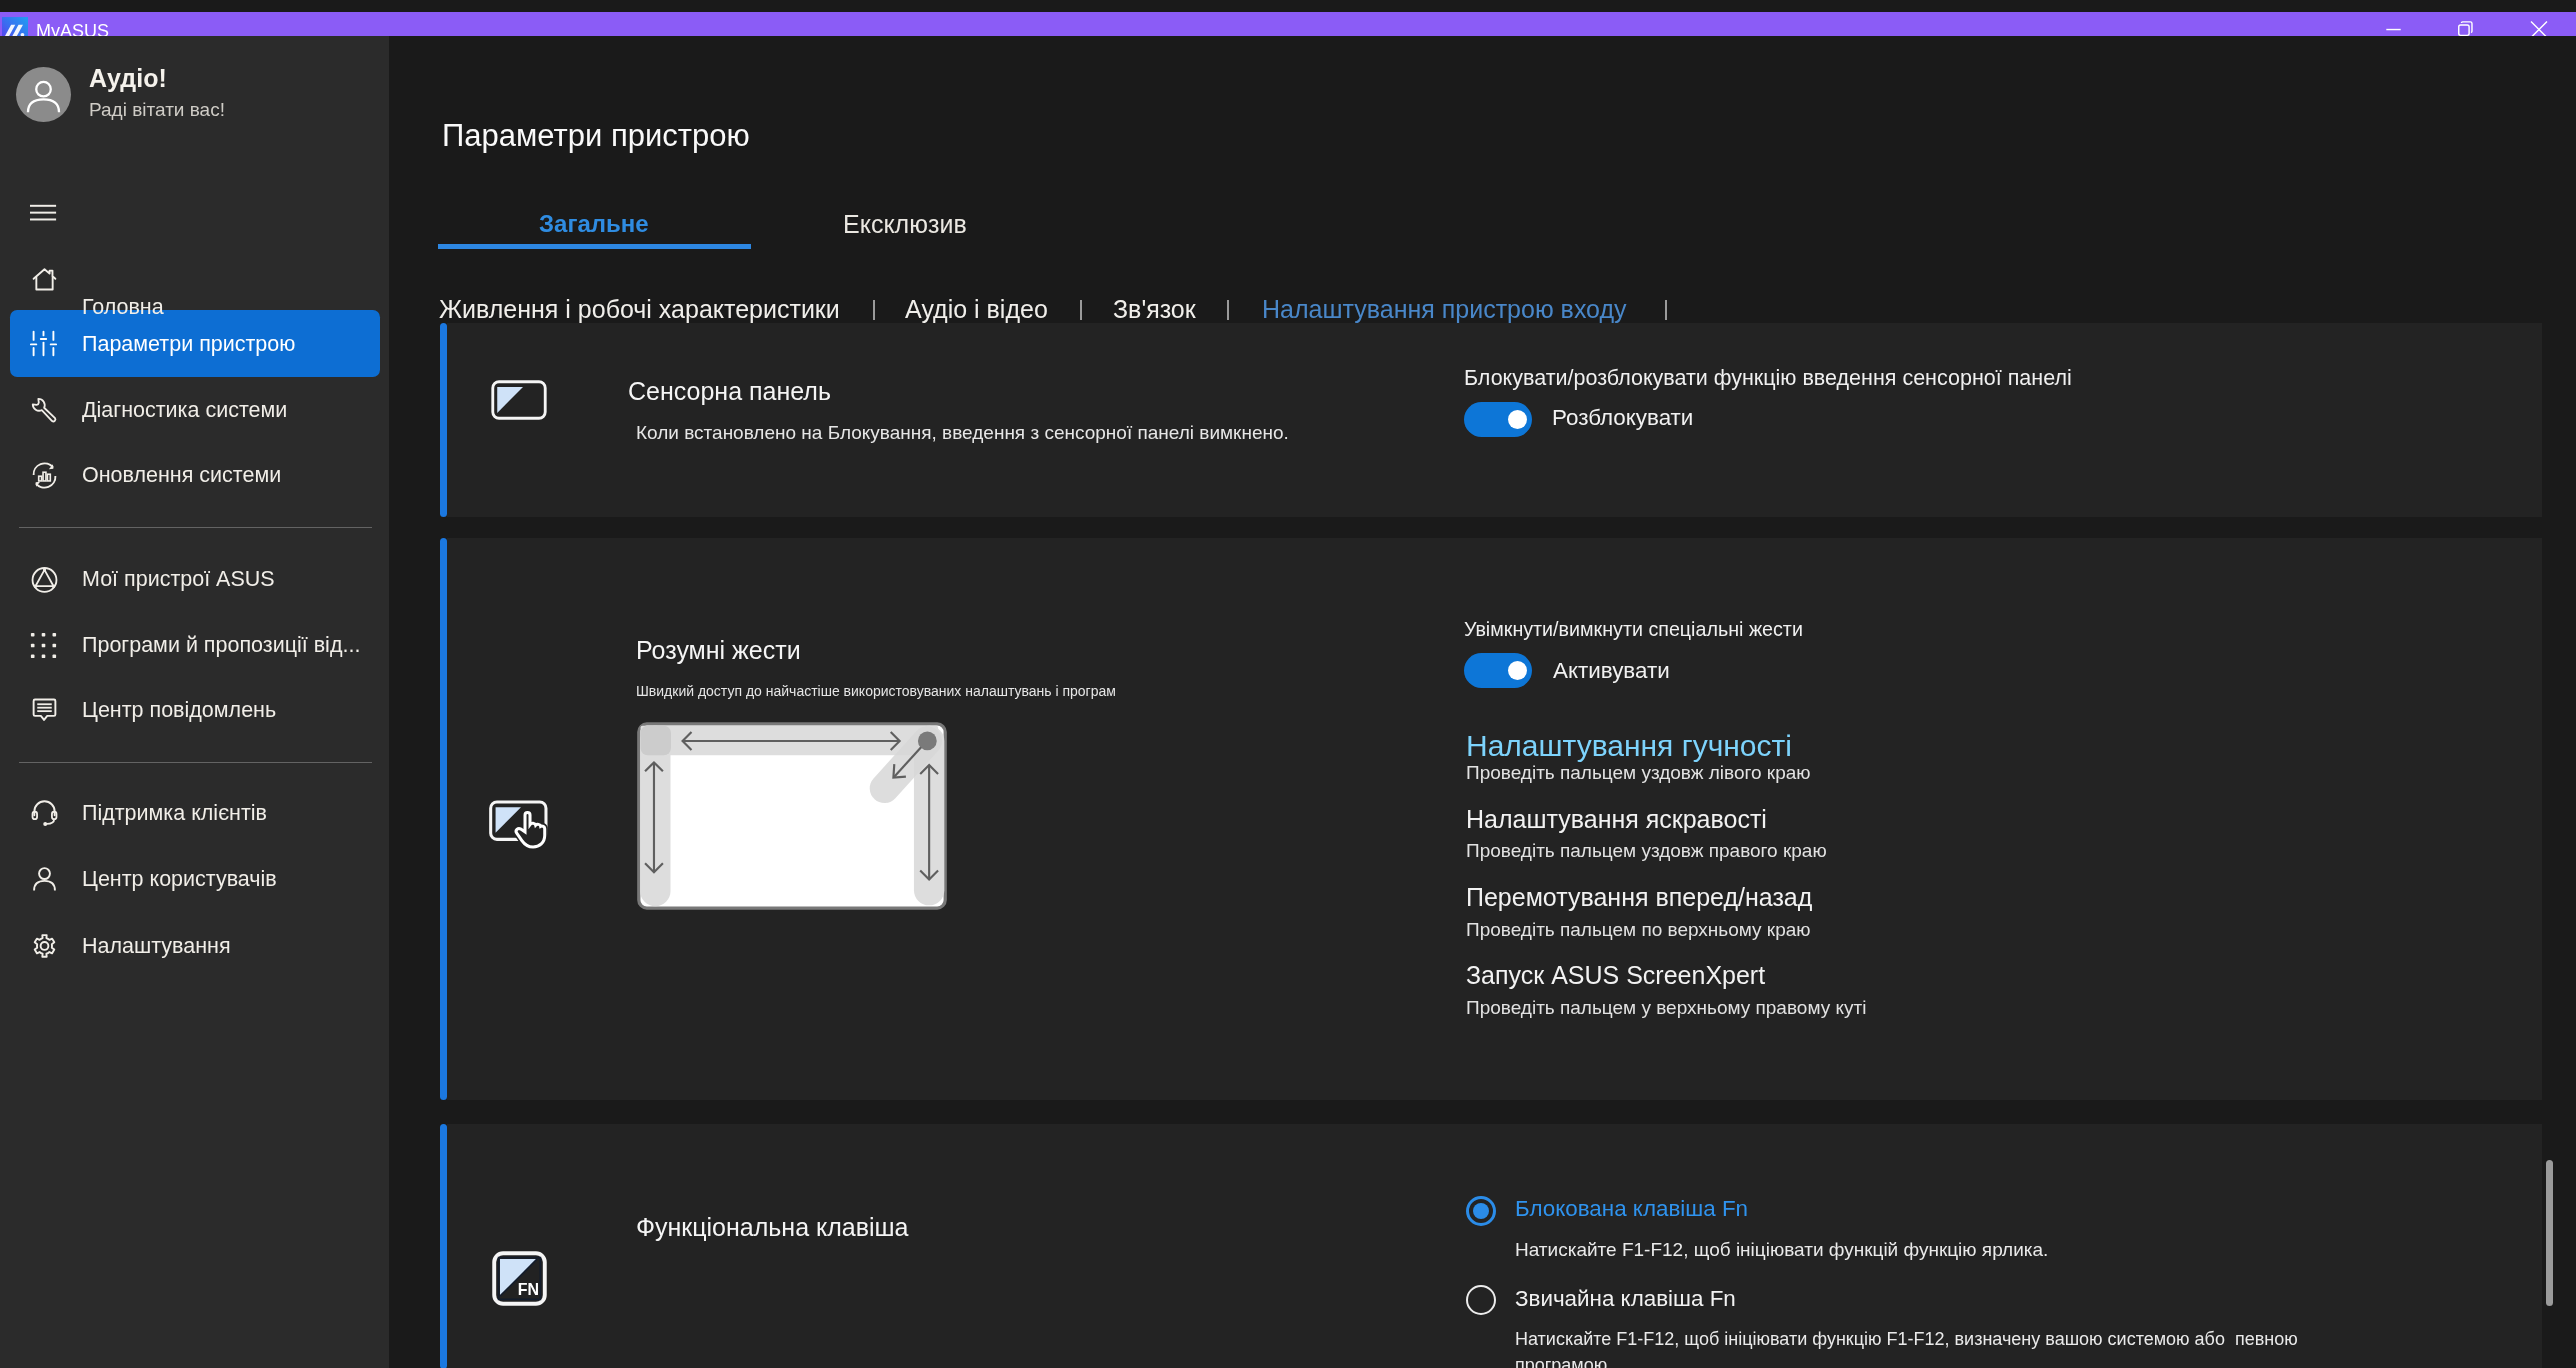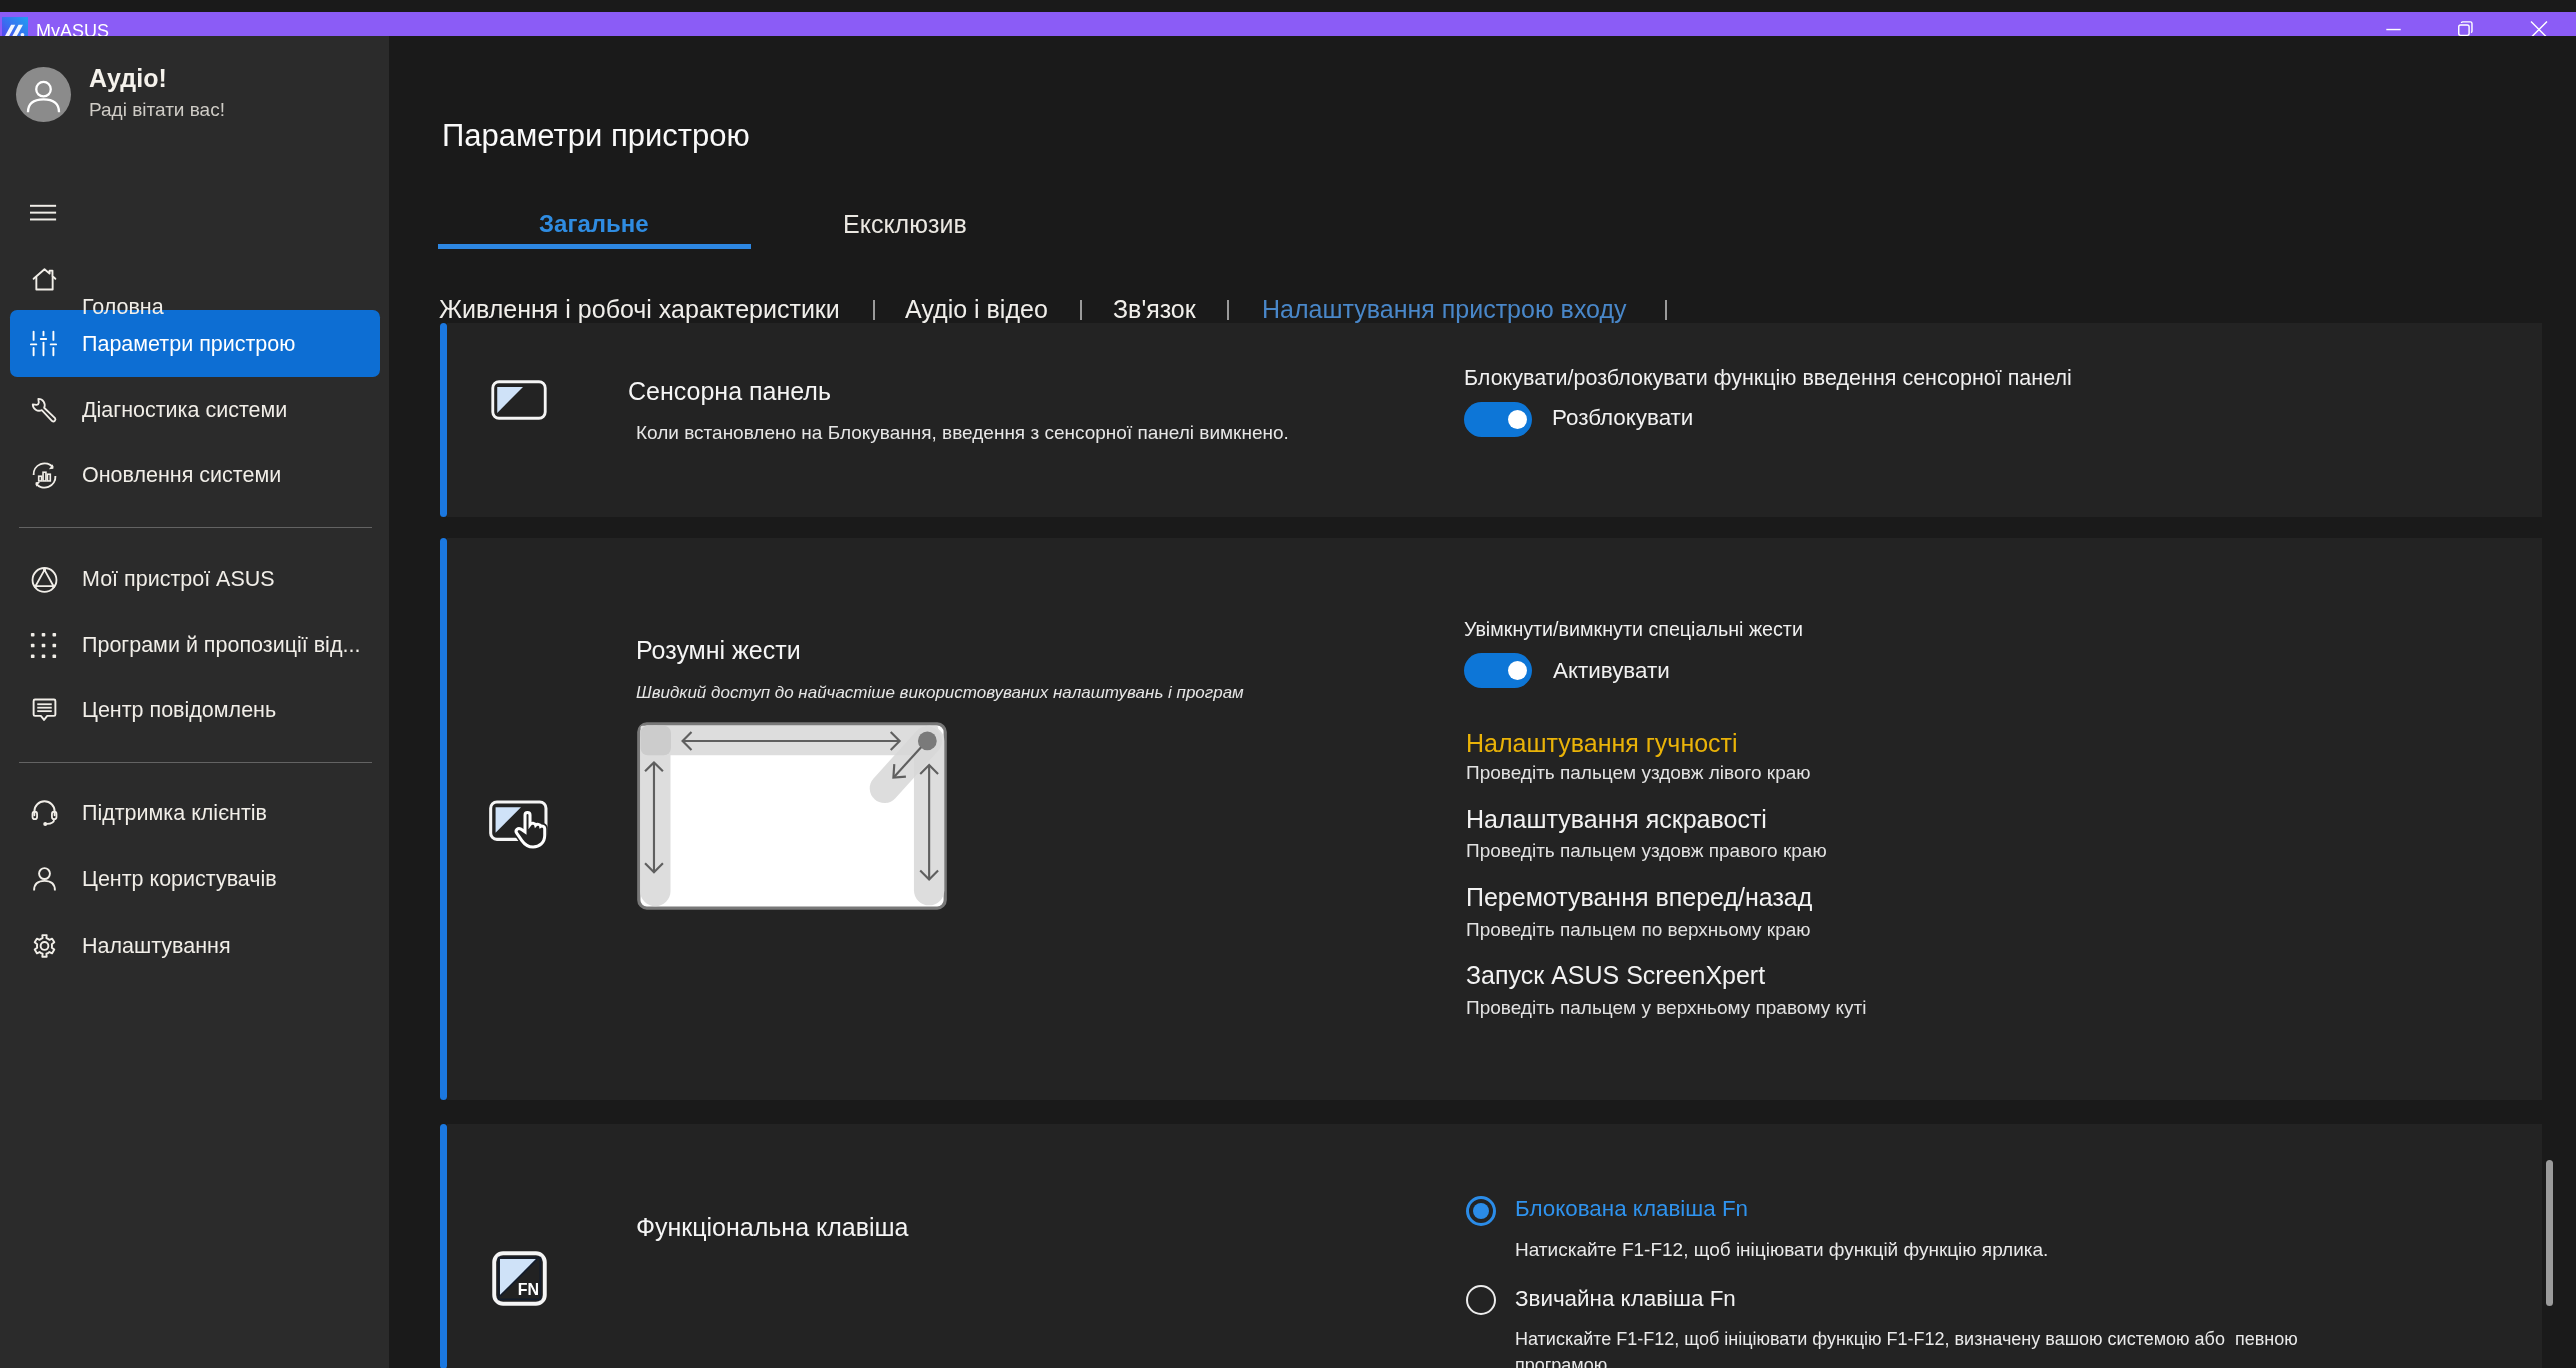--- a/index.html
+++ b/index.html
@@ -192,21 +192,21 @@
   <svg class="abs" style="left:99px;top:763px" width="66" height="54" viewBox="0 0 74 60">
     <rect x="3" y="3" width="62" height="42" rx="7" fill="none" stroke="#f5f5f5" stroke-width="3.4"></rect>
     <path d="M8.5 9 L37 9 L8.5 37.5 Z" fill="#cfe2f8"></path>
     <g>
       <path d="M41.5 21 l0 -3.2 c0 -4 5.6 -4 5.6 0 l0 10.5 c1.6 -2.2 5.6 -1.8 6.3 0.8 c1.6 -1.8 5.2 -1.1 5.6 1.3 c1.9 -1.2 4.6 0.2 4.6 2.7 l0 7.3 c0 8.3 -5.9 13.1 -13 13.1 c-6 0-9.4 -2.6 -12.6 -7.2 l-5.8 -8.2 c-2.3 -3.2 1.5 -6.6 4.6 -4.6 l4.7 3.2 z" fill="#232323" stroke="#232323" stroke-width="7"></path>
       <path d="M41.5 21 l0 -3.2 c0 -4 5.6 -4 5.6 0 l0 10.5 c1.6 -2.2 5.6 -1.8 6.3 0.8 c1.6 -1.8 5.2 -1.1 5.6 1.3 c1.9 -1.2 4.6 0.2 4.6 2.7 l0 7.3 c0 8.3 -5.9 13.1 -13 13.1 c-6 0-9.4 -2.6 -12.6 -7.2 l-5.8 -8.2 c-2.3 -3.2 1.5 -6.6 4.6 -4.6 l4.7 3.2 z" fill="#232323" stroke="#ffffff" stroke-width="3.4"></path>
     </g>
   </svg>
 
   <div class="t" style="left:247px;top:602px;font-size:25px;color:#f5f5f5;">Розумні жести</div>
-  <div class="t" style="left:247px;top:648px;font-size:17px;color:#e6e6e6;font-style:italic;">Швидкий доступ до найчастіше використовуваних налаштувань і програм</div>
+  <div class="t" style="left:247px;top:648px;font-size:14px;color:#e6e6e6;">Швидкий доступ до найчастіше використовуваних налаштувань і програм</div>
 
   <svg class="abs" style="left:248px;top:686px" width="310" height="188" viewBox="0 0 347 210">
     <rect x="2" y="2" width="343" height="206" rx="9" fill="#ffffff" stroke="#787878" stroke-width="3.6"></rect>
     <rect x="4" y="4" width="333" height="33" rx="2" fill="#dddddd"></rect>
     <rect x="3.5" y="4" width="34" height="202" rx="17" fill="#dddddd"></rect>
     <rect x="310" y="4" width="34" height="201" rx="17" fill="#dddddd"></rect>
     <rect x="4" y="4" width="34" height="33" rx="8" fill="#cccccc"></rect>
     <line x1="325" y1="21" x2="277" y2="74" stroke="#d8d8d8" stroke-width="33" stroke-linecap="round" opacity="0.85"></line>
     <circle cx="325" cy="21" r="10.5" fill="#7a7a7a"></circle>
     <g fill="none" stroke="#5f5f5f" stroke-width="2.4">
@@ -223,21 +223,21 @@
       <path d="M288 47 L287 62 L301 61"></path>
     </g>
   </svg>
 
   <div class="t" style="left:1075px;top:584px;font-size:19.7px;color:#f0f0f0;">Увімкнути/вимкнути спеціальні жести</div>
   <div class="abs" style="left:1075px;top:617px;width:68px;height:35px;border-radius:18px;background:#0d76d7;">
     <div class="abs" style="left:44px;top:8px;width:19px;height:19px;border-radius:50%;background:#ffffff;"></div>
   </div>
   <div class="t" style="left:1164px;top:624px;font-size:22.4px;color:#f2f2f2;">Активувати</div>
 
-  <div class="t" style="left:1077px;top:695px;font-size:25px;color:#eab308;">Налаштування гучності</div>
+  <div class="t" style="left:1077px;top:695px;font-size:30px;color:#7dd3fc;">Налаштування гучності</div>
   <div class="t" style="left:1077px;top:727px;font-size:19px;color:#e2e2e2;">Проведіть пальцем уздовж лівого краю</div>
   <div class="t" style="left:1077px;top:771px;font-size:25px;color:#f2f2f2;">Налаштування яскравості</div>
   <div class="t" style="left:1077px;top:805px;font-size:19px;color:#e2e2e2;">Проведіть пальцем уздовж правого краю</div>
   <div class="t" style="left:1077px;top:849px;font-size:25px;color:#f2f2f2;">Перемотування вперед/назад</div>
   <div class="t" style="left:1077px;top:884px;font-size:19px;color:#e2e2e2;">Проведіть пальцем по верхньому краю</div>
   <div class="t" style="left:1077px;top:927px;font-size:25px;color:#f2f2f2;">Запуск ASUS ScreenXpert</div>
   <div class="t" style="left:1077px;top:962px;font-size:19px;color:#e2e2e2;">Проведіть пальцем у верхньому правому куті</div>
 
   <div class="accent" style="top:1088px;height:245px;"></div>
   <div class="card" style="top:1088px;height:245px;"></div>

